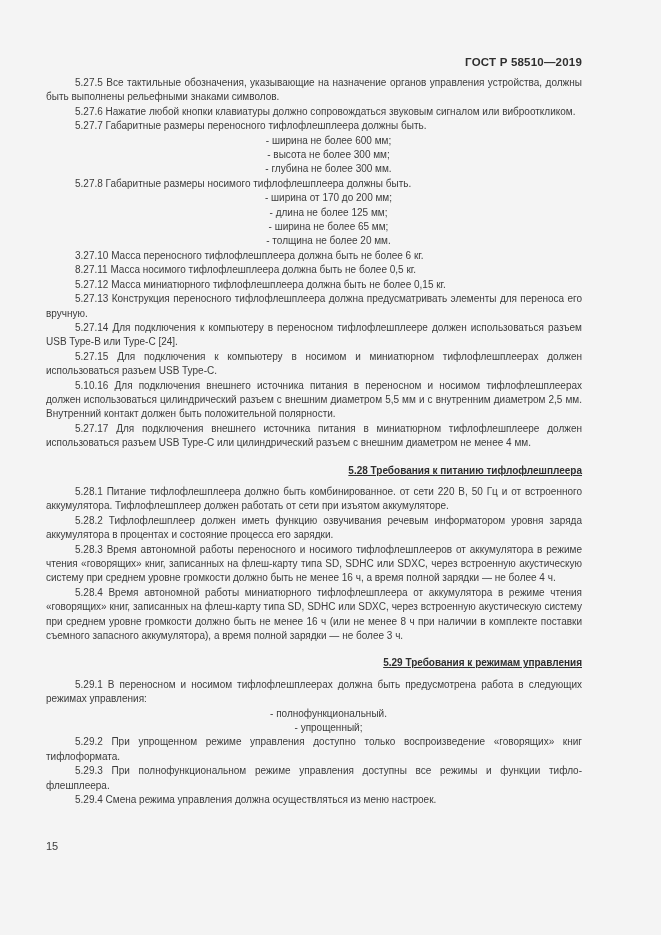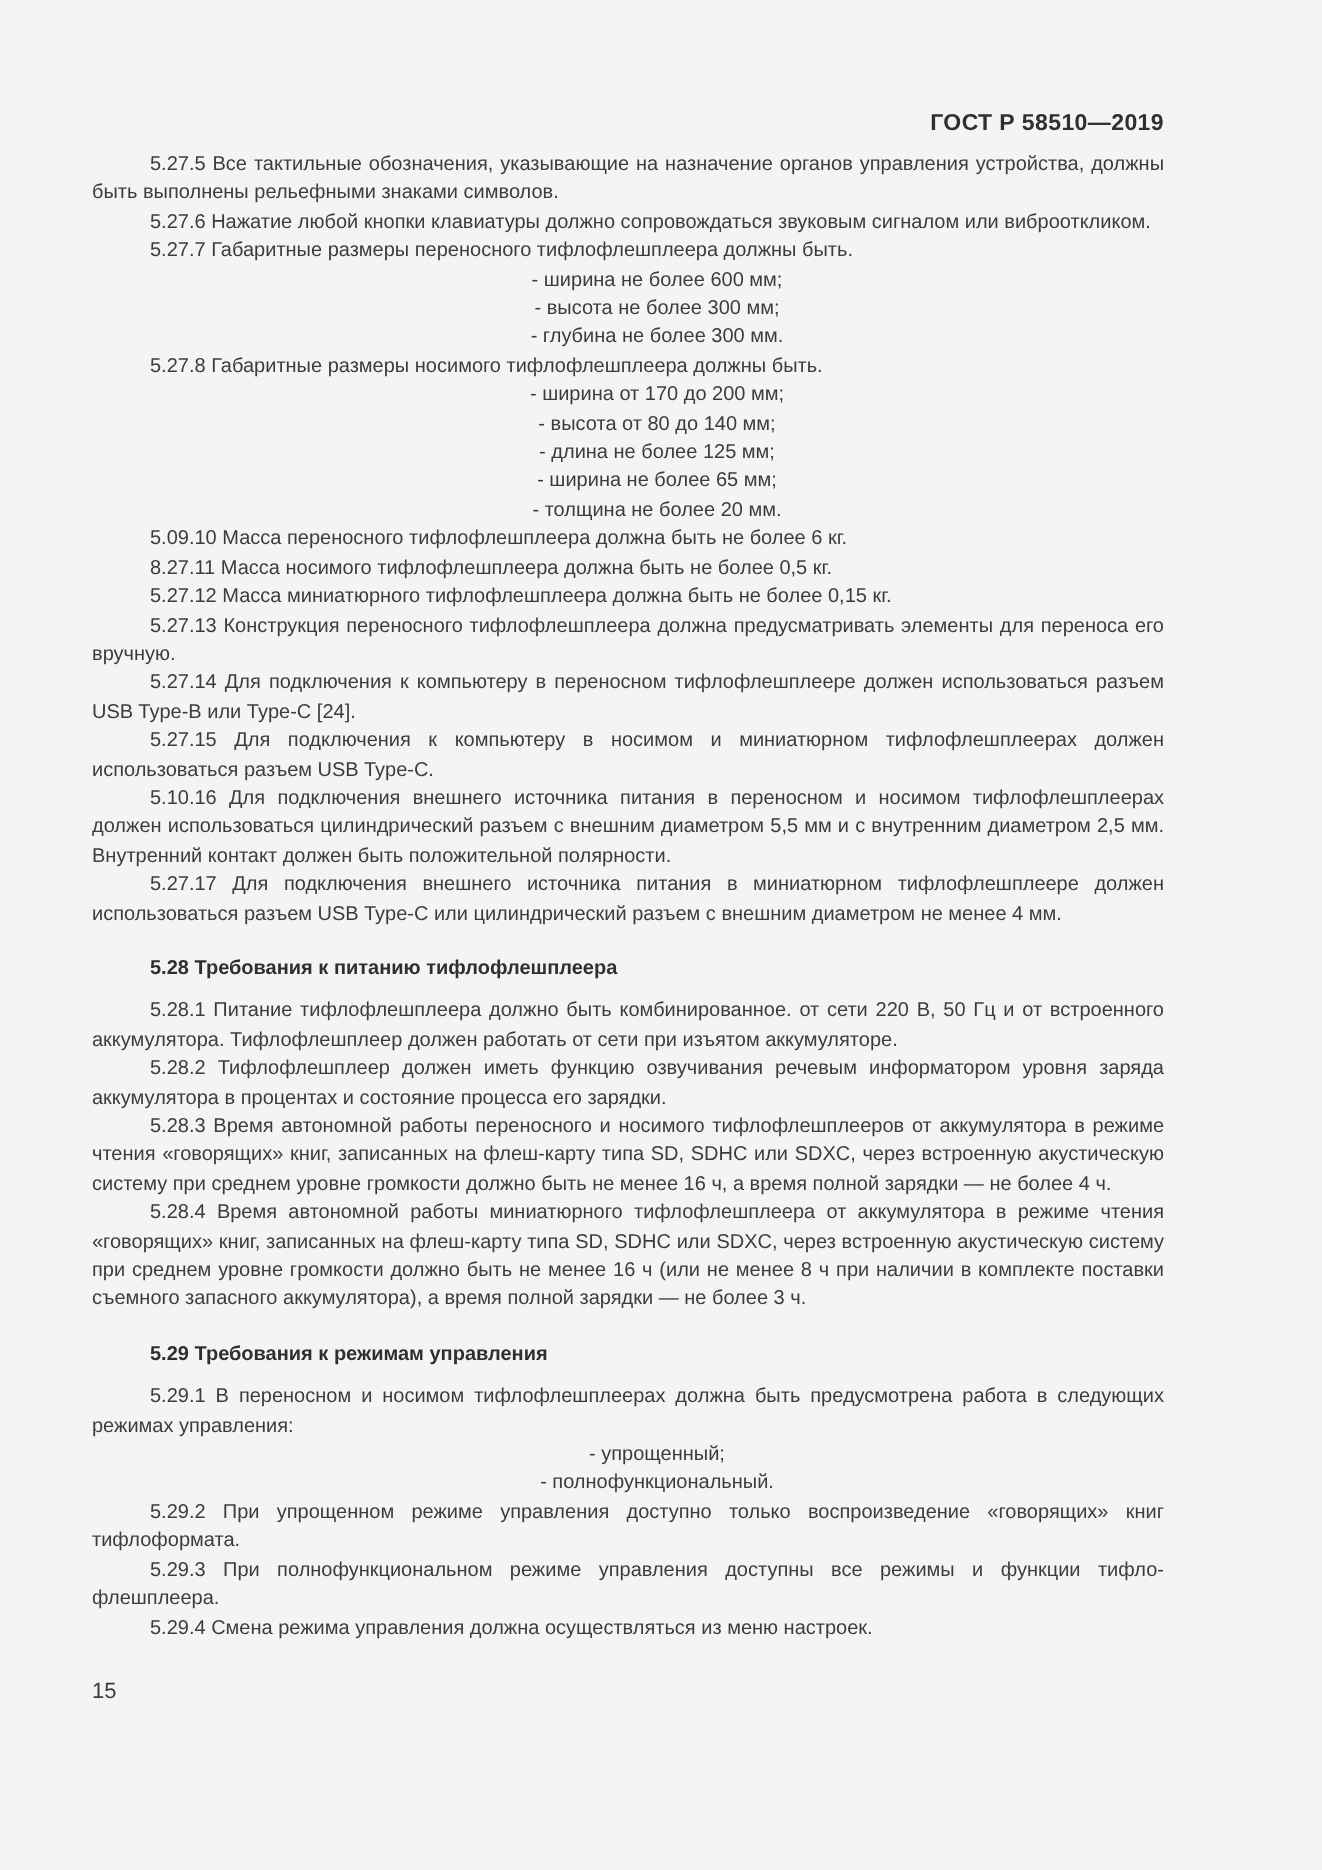--- a/index.html
+++ b/index.html
@@ -42,23 +42,24 @@
     text-indent: 29px;
     text-align: justify;
     hyphens: manual;
     -webkit-hyphens: manual;
   }
   .doc p.li {
     text-align: center;
   }
   .doc p.h {
     font-weight: bold;
-    text-align: left;
+    text-align: right;
     margin: 13px 0 7px 0;
     color: #2f2f2f;
+    text-decoration: underline;
   }
   .page-number {
     position: absolute;
     top: 840px;
     left: 46px;
     width: 536px;
     text-align: left;
     font-size: 11px;
     color: #3c3c3c;
   }
@@ -71,40 +72,39 @@
 
   <div class="doc" id="doc">
       <p class="p">5.27.5 Все тактильные обозначения, указывающие на назначение органов управления устрой­ства, должны быть выполнены рельефными знаками символов.</p>
       <p class="p">5.27.6 Нажатие любой кнопки клавиатуры должно сопровождаться звуковым сигналом или вибро­откликом.</p>
       <p class="p">5.27.7 Габаритные размеры переносного тифлофлешплеера должны быть.</p>
       <p class="li">- ширина не более 600 мм;</p>
       <p class="li">- высота не более 300 мм;</p>
       <p class="li">- глубина не более 300 мм.</p>
       <p class="p">5.27.8 Габаритные размеры носимого тифлофлешплеера должны быть.</p>
       <p class="li">- ширина от 170 до 200 мм;</p>
-      <p class="li">- высота от 80 до 140 мм;</p>
       <p class="li">- длина не более 125 мм;</p>
       <p class="li">- ширина не более 65 мм;</p>
       <p class="li">- толщина не более 20 мм.</p>
-      <p class="p">5.09.10 Масса переносного тифлофлешплеера должна быть не более 6 кг.</p>
+      <p class="p">3.27.10 Масса переносного тифлофлешплеера должна быть не более 6 кг.</p>
       <p class="p">8.27.11 Масса носимого тифлофлешплеера должна быть не более 0,5 кг.</p>
       <p class="p">5.27.12 Масса миниатюрного тифлофлешплеера должна быть не более 0,15 кг.</p>
       <p class="p">5.27.13 Конструкция переносного тифлофлешплеера должна предусматривать элементы для переноса его вручную.</p>
       <p class="p">5.27.14 Для подключения к компьютеру в переносном тифлофлешплеере должен использоваться разъем USB Type-B или Type-C [24].</p>
       <p class="p">5.27.15 Для подключения к компьютеру в носимом и миниатюрном тифлофлешплеерах должен использоваться разъем USB Type-C.</p>
       <p class="p">5.10.16 Для подключения внешнего источника питания в переносном и носимом тифлофлешпле­ерах должен использоваться цилиндрический разъем с внешним диаметром 5,5 мм и с внутренним диаметром 2,5 мм. Внутренний контакт должен быть положительной полярности.</p>
       <p class="p">5.27.17 Для подключения внешнего источника питания в миниатюрном тифлофлешплеере должен использоваться разъем USB Type-C или цилиндрический разъем с внешним диаметром не менее 4 мм.</p>
       <p class="h">5.28 Требования к питанию тифлофлешплеера</p>
       <p class="p">5.28.1 Питание тифлофлешплеера должно быть комбинированное. от сети 220 В, 50 Гц и от встроенного аккумулятора. Тифлофлешплеер должен работать от сети при изъятом аккумуляторе.</p>
       <p class="p">5.28.2 Тифлофлешплеер должен иметь функцию озвучивания речевым информатором уровня заряда аккумулятора в процентах и состояние процесса его зарядки.</p>
       <p class="p">5.28.3 Время автономной работы переносного и носимого тифлофлешплееров от аккумулятора в режиме чтения «говорящих» книг, записанных на флеш-карту типа SD, SDHC или SDXC, через встроен­ную акустическую систему при среднем уровне громкости должно быть не менее 16 ч, а время полной зарядки — не более 4 ч.</p>
       <p class="p">5.28.4 Время автономной работы миниатюрного тифлофлешплеера от аккумулятора в режиме чтения «говорящих» книг, записанных на флеш-карту типа SD, SDHC или SDXC, через встроенную аку­стическую систему при среднем уровне громкости должно быть не менее 16 ч (или не менее 8 ч при на­личии в комплекте поставки съемного запасного аккумулятора), а время полной зарядки — не более 3 ч.</p>
       <p class="h">5.29 Требования к режимам управления</p>
       <p class="p">5.29.1 В переносном и носимом тифлофлешплеерах должна быть предусмотрена работа в сле­дующих режимах управления:</p>
+      <p class="li">- полнофункциональный.</p>
       <p class="li">- упрощенный;</p>
-      <p class="li">- полнофункциональный.</p>
       <p class="p">5.29.2 При упрощенном режиме управления доступно только воспроизведение «говорящих» книг тифлоформата.</p>
       <p class="p">5.29.3 При полнофункциональном режиме управления доступны все режимы и функции тифло­флешплеера.</p>
       <p class="p">5.29.4 Смена режима управления должна осуществляться из меню настроек.</p>
     </div>
 
   <div class="page-number">15</div>
 </div>
 
 </body></html>

